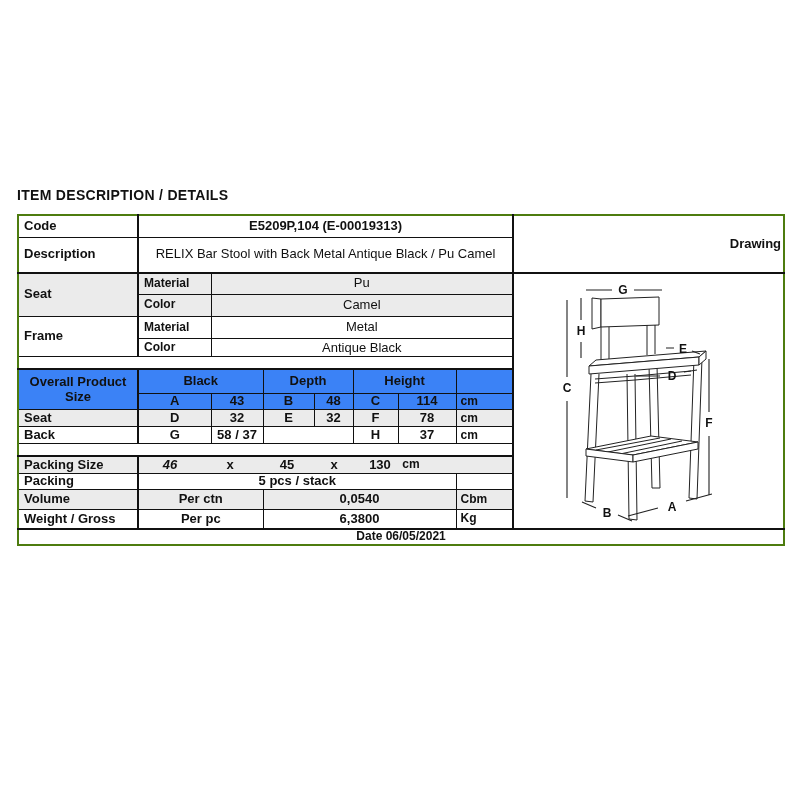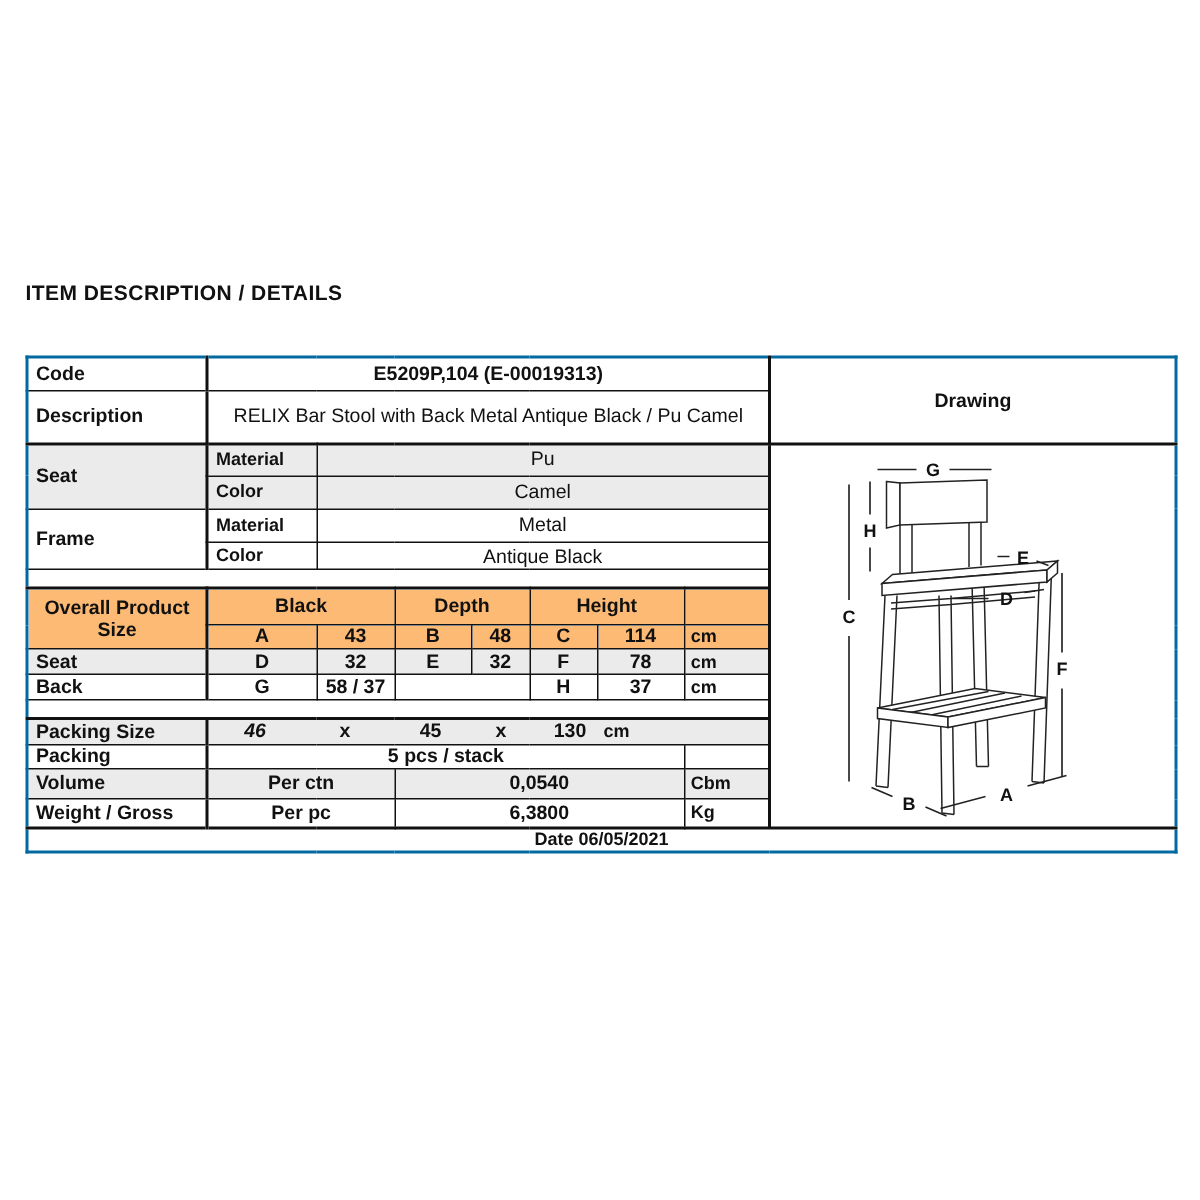--- a/index.html
+++ b/index.html
@@ -8,36 +8,35 @@
     font-family:"Liberation Sans",sans-serif;color:#111;
     -webkit-font-smoothing:antialiased;
   }
   .page-title{
     position:absolute;left:17px;top:187px;width:752px;
     text-align:left;font-size:14px;font-weight:bold;letter-spacing:.3px;
   }
   table.spec{
     position:absolute;left:17px;top:214px;width:766px;
     border-collapse:collapse;table-layout:fixed;
-    border:2px solid #0369a1;
-    margin-top:23px;
+    border:2px solid #4d7c0f;
   }
   td{
     border:1px solid #111;padding:0 2px;font-size:13px;font-weight:bold;
     text-align:center;vertical-align:middle;overflow:hidden;white-space:nowrap;
     line-height:1.15;
   }
   td.lbl{text-align:left;padding-left:5px;}
   td.sub{font-size:12px;text-align:left;padding-left:5px;}
   td.val{font-weight:normal;}
   td.unit{text-align:left;padding-left:4px;font-size:12px;}
   td.gray{background:#ebebeb;}
-  td.yellow{background:#fdba74;}
+  td.yellow{background:#3b82f6;}
   td.br2{border-right-width:2px;}
-  td.bl2{border-left-width:2px;}
+  td.bl2{border-left-width:2px;text-align:right;}
   td.bb2{border-bottom-width:2px;}
   td.bt2{border-top-width:2px;}
   tr.spacer td{line-height:0;font-size:2px;}
   td.ps-cell{position:relative;}
   .ps-item{position:absolute;top:50%;transform:translateY(-50%);width:40px;text-align:center;}
   .ps-1{left:11px;font-style:italic;} .ps-2{left:71px;} .ps-3{left:128px;} .ps-4{left:175px;}
   .ps-5{left:221px;} .ps-6{left:252px;font-size:12px;}
   td.draw-head{font-size:13px;font-weight:bold;}
   td.draw-cell{padding:0;}
   svg text{font-family:"Liberation Sans",sans-serif;font-size:12px;font-weight:bold;fill:#111;}

